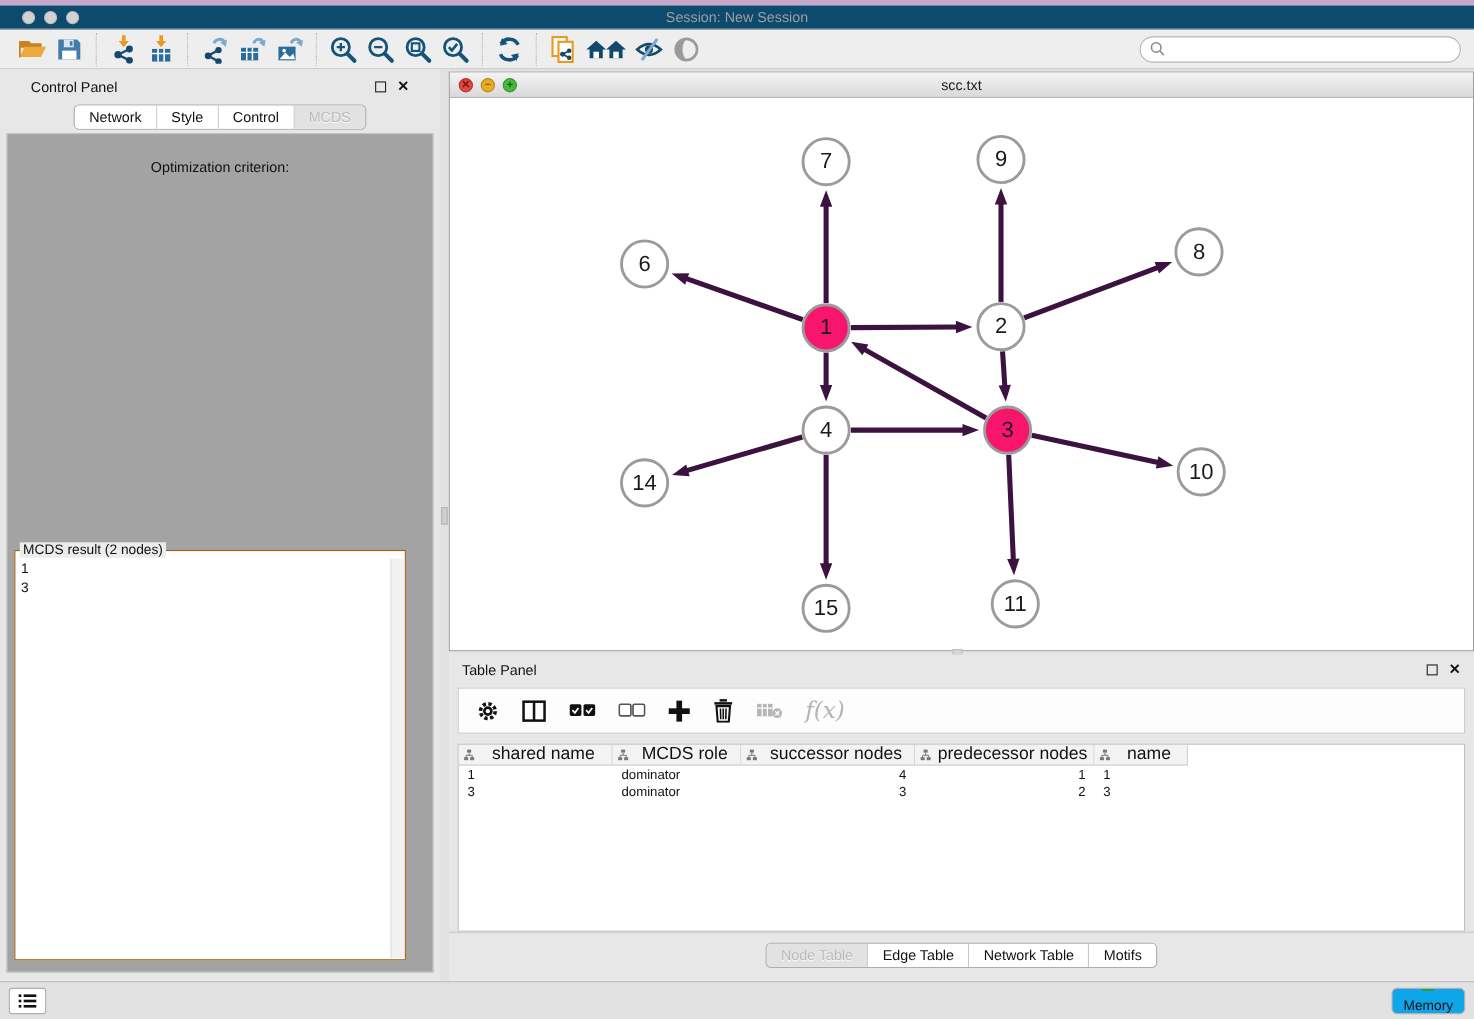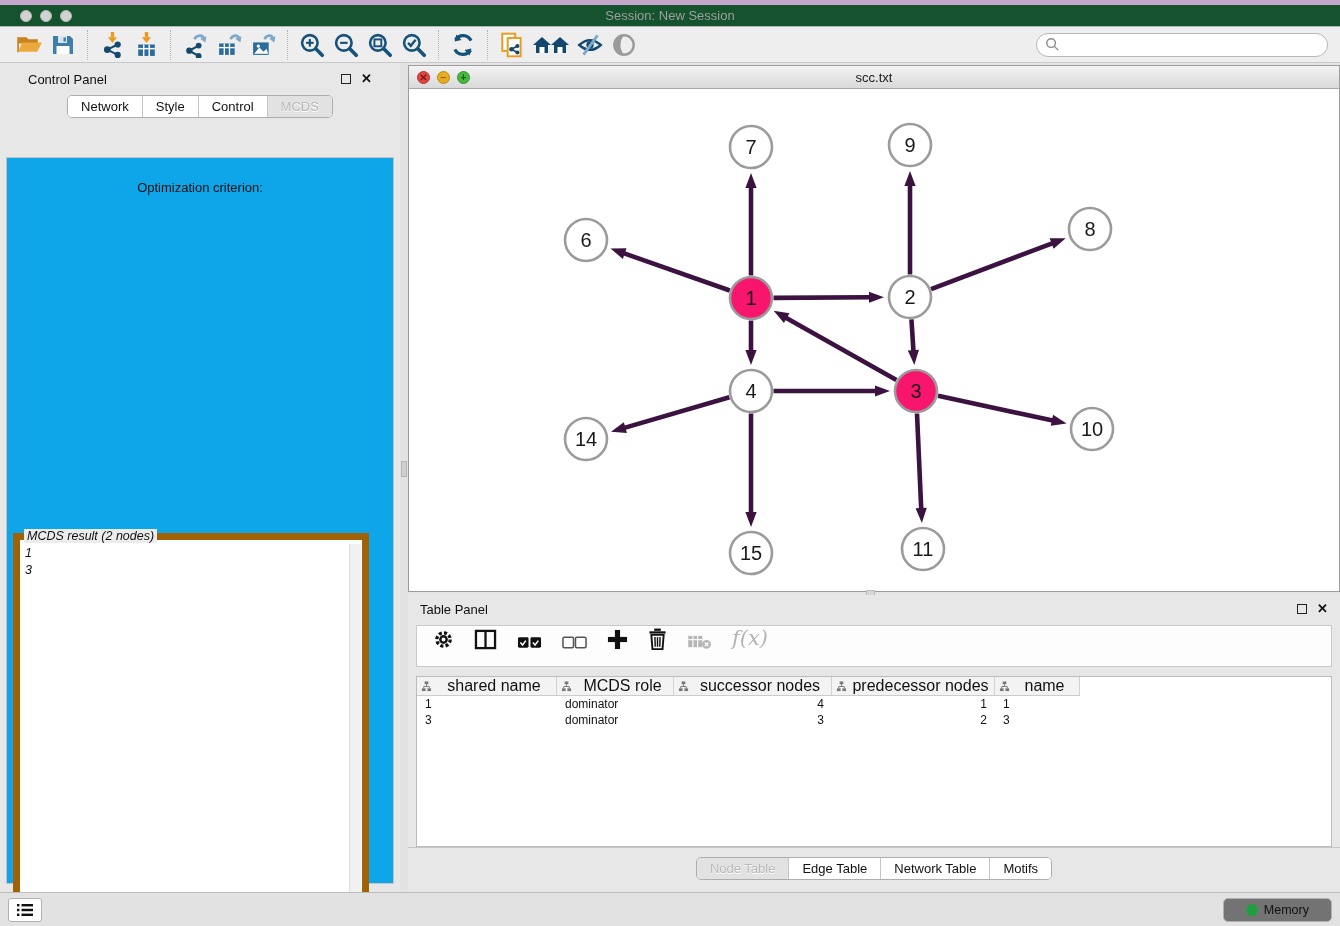--- a/index.html
+++ b/index.html
@@ -4,21 +4,21 @@
 <style>
   * { box-sizing: border-box; margin: 0; padding: 0; }
   html,body { width:1340px; height:926px; }
   body {
     font-family: "Liberation Sans", sans-serif;
     background:#e4e4e4; position:relative; overflow:hidden;
     -webkit-font-smoothing:antialiased;
   }
   
   .accent-strip { height:5px; background:#c4a7ca; }
-  .titlebar { height:22px; background:#14532d; border-bottom:1px solid #b6b6b6;
+  .titlebar { height:22px; background:#0c4a6e; border-bottom:1px solid #b6b6b6;
     position:relative; display:flex; align-items:center; justify-content:center; }
   .titlebar .win-title { font-size:13px; color:#9f9f9f; }
   .traffic { position:absolute; left:20px; top:5px; display:flex; gap:8px; }
   .traffic .dot { width:12px; height:12px; border-radius:50%; background:#d2d2d2; border:1px solid #b9b9b9; }
   
   .toolbar { height:36px; background:#eeeeee; border-bottom:1px solid #c9c9c9;
     display:flex; align-items:center; padding:0 12px; }
   .tb-btn { width:34px; height:30px; display:flex; align-items:center; justify-content:center; }
   .tb-sep { width:0; height:30px; border-left:1px dotted #b2b2b2; margin:0 7px; }
   .searchbox { margin-left:auto; width:292px; height:24px; background:#fff;
@@ -32,33 +32,33 @@
   .panel-title { font-size:13px; color:#111; }
   .panel-icons { margin-left:auto; display:flex; gap:10px; align-items:center; }
   .float-icon { width:10px; height:10px; border:1.6px solid #222; display:inline-block; }
   .close-icon { font-size:13px; font-weight:bold; color:#111; line-height:10px; }
   .cp-tabs { height:24px; display:flex; justify-content:center; }
   .seg { display:flex; border:1px solid #adadad; border-radius:5px; overflow:hidden; height:23px; background:#fff; }
   .seg-item { padding:0 13px; font-size:13px; line-height:21px; color:#111; background:#fff; border-right:1px solid #c6c6c6; }
   .seg-item:last-child { border-right:none; }
   .seg-item.seg-active { background:#e2e2e2; color:#b9b9b9; text-shadow:0 1px 0 #fff; }
   .cp-body { position:absolute; left:6px; right:6px; top:58px; bottom:8px;
-    background:#0ea5e9; border:1px solid #c4c4c4;margin-top:36px; }
+    background:#a3a3a3; border:1px solid #c4c4c4; }
   .opt-label { text-align:center; margin-top:22px; font-size:13px; color:#111; }
   .selectbox { margin:13px auto 0; width:312px; height:23px; background:#fff; border:1px solid #b1b1b1;
     border-radius:5px; display:flex; align-items:center; padding:0 4px 0 8px; }
   .selectbox .sel-value { flex:1; font-size:13px; color:#111; }
   .stepper { display:flex; flex-direction:column; gap:2px; padding-right:2px; }
   .stepper .up { width:0; height:0; border-left:4px solid transparent; border-right:4px solid transparent; border-bottom:5px solid #333; }
   .stepper .down { width:0; height:0; border-left:4px solid transparent; border-right:4px solid transparent; border-top:5px solid #333; }
   .btn-row { display:flex; justify-content:center; gap:16px; margin-top:11px; }
   .btn { background:#fff; border:1px solid #b1b1b1; border-radius:5px; height:23px;
     padding:0 15px; font-size:13px; line-height:21px; color:#111; }
   .mcds-fieldset { position:absolute; left:6px; right:24px; top:371px; height:380px;
-    border:7px solid #a16207; background:#fff;font-style:italic; }
+    border:1px solid #a16207; background:#fff; }
   .mcds-fieldset legend { font-size:12.5px; color:#111; margin-left:4px; padding:0 3px; background:#ececec; }
   .mcds-body { position:absolute; left:0; top:0; right:13px; bottom:0; padding:2px 0 0 5px;
     font-size:12.5px; line-height:17px; color:#111; }
   .mcds-scroll { position:absolute; right:1px; top:1px; bottom:1px; width:12px; background:#f1f1f1; border-left:1px solid #dcdcdc; }
   
   .vsplitter { position:absolute; left:400px; top:0; bottom:0; width:8px; background:#e2e2e2; }
   .vgrip { position:absolute; left:1px; top:398px; width:6px; height:16px; background:#cfcfcf; border:1px solid #b5b5b5; }
   
   .right-area { position:absolute; left:408px; right:0; top:0; bottom:0; }
   .net-frame { position:absolute; left:0; right:0; top:2px; height:527px; border:1px solid #9c9c9c; background:#fff; }
@@ -70,39 +70,39 @@
   .nf-red { background:#e1463f; border:1px solid #b03530; color:#7c1714; }
   .nf-yellow { background:#e9ac1f; border:1px solid #b9871a; color:#8a6410; }
   .nf-green { background:#46ba3c; border:1px solid #3a9431; color:#1c5e16; }
   .net-canvas { position:relative; height:502px; background:#fff; overflow:hidden; }
   .net-canvas svg { position:absolute; left:0; top:0; }
   .hgrip { position:absolute; left:458px; top:527px; width:9px; height:6px; background:#d6d6d6; border:1px solid #bdbdbd; }
   
   .table-panel { position:absolute; left:0; right:0; top:532px; bottom:0; background:#e7e7e7; }
   .tp-header { height:28px; display:flex; align-items:center; padding:0 12px; }
   .tp-toolbar { margin:2px 8px 0; height:42px; background:#fdfdfd; border:1px solid #c9c9c9;
-    display:flex; align-items:flex-end; gap:20px; padding:16px 16px; }
+    display:flex; align-items:center; gap:20px; padding:16px 16px; }
   .tt-btn { display:flex; align-items:center; justify-content:center; }
   .fx-label { font-family:"DejaVu Serif", serif; font-style:italic; color:#b3b3b3; font-size:21px; }
   .tp-table { position:absolute; left:8px; right:8px; top:81px; height:171px; background:#fff; border:1px solid #bcbcbc; overflow:hidden; }
   .thead { display:flex; height:19px; }
   .th { background:#f3f3f3; border-right:1px solid #d2d2d2; border-bottom:1px solid #cccccc;
     display:flex; align-items:center; font-size:16px; color:#111; padding:0 4px; }
   .th .th-label { flex:1; text-align:center; }
   .trow { display:flex; height:16px; align-items:center; }
   .td { font-size:12px; color:#111; padding:0 8px; overflow:hidden; white-space:nowrap; }
   .tp-tabs { position:absolute; left:0; right:0; bottom:0; height:45px; background:#e7e7e7;
     border-top:1px solid #c6c6c6; display:flex; align-items:flex-start; justify-content:center; padding-top:9px;margin-top:44px; }
   
   .statusbar { position:absolute; left:0; right:0; bottom:0; height:34px; background:#e2e2e2;
     border-top:1px solid #bcbcbc; display:flex; align-items:center; padding:0 8px; }
   .sb-btn { width:34px; height:24px; background:#fff; border:1px solid #b1b1b1; border-radius:3px;
     display:flex; align-items:center; justify-content:center; }
-  .memory-btn { margin-left:auto; height:24px; background:#737373; border:1px solid #b1b1b1; border-radius:5px;
-    display:flex; align-items:center; gap:6px; padding:0 22px; font-size:12.5px; color:#111; }
+  .memory-btn { margin-left:auto; height:24px; background:#0ea5e9; border:1px solid #b1b1b1; border-radius:5px;
+    display:flex; align-items:center; gap:6px; padding:0 10px; font-size:12.5px; color:#111;flex-direction:column; }
   .memory-dot { width:12px; height:12px; border-radius:50%; background:#1f9f40; }
 </style>
 </head>
 <body>
 
 <div class="accent-strip"></div>
 <div class="titlebar">
   <div class="traffic">
     <span class="dot"></span>
     <span class="dot"></span>

